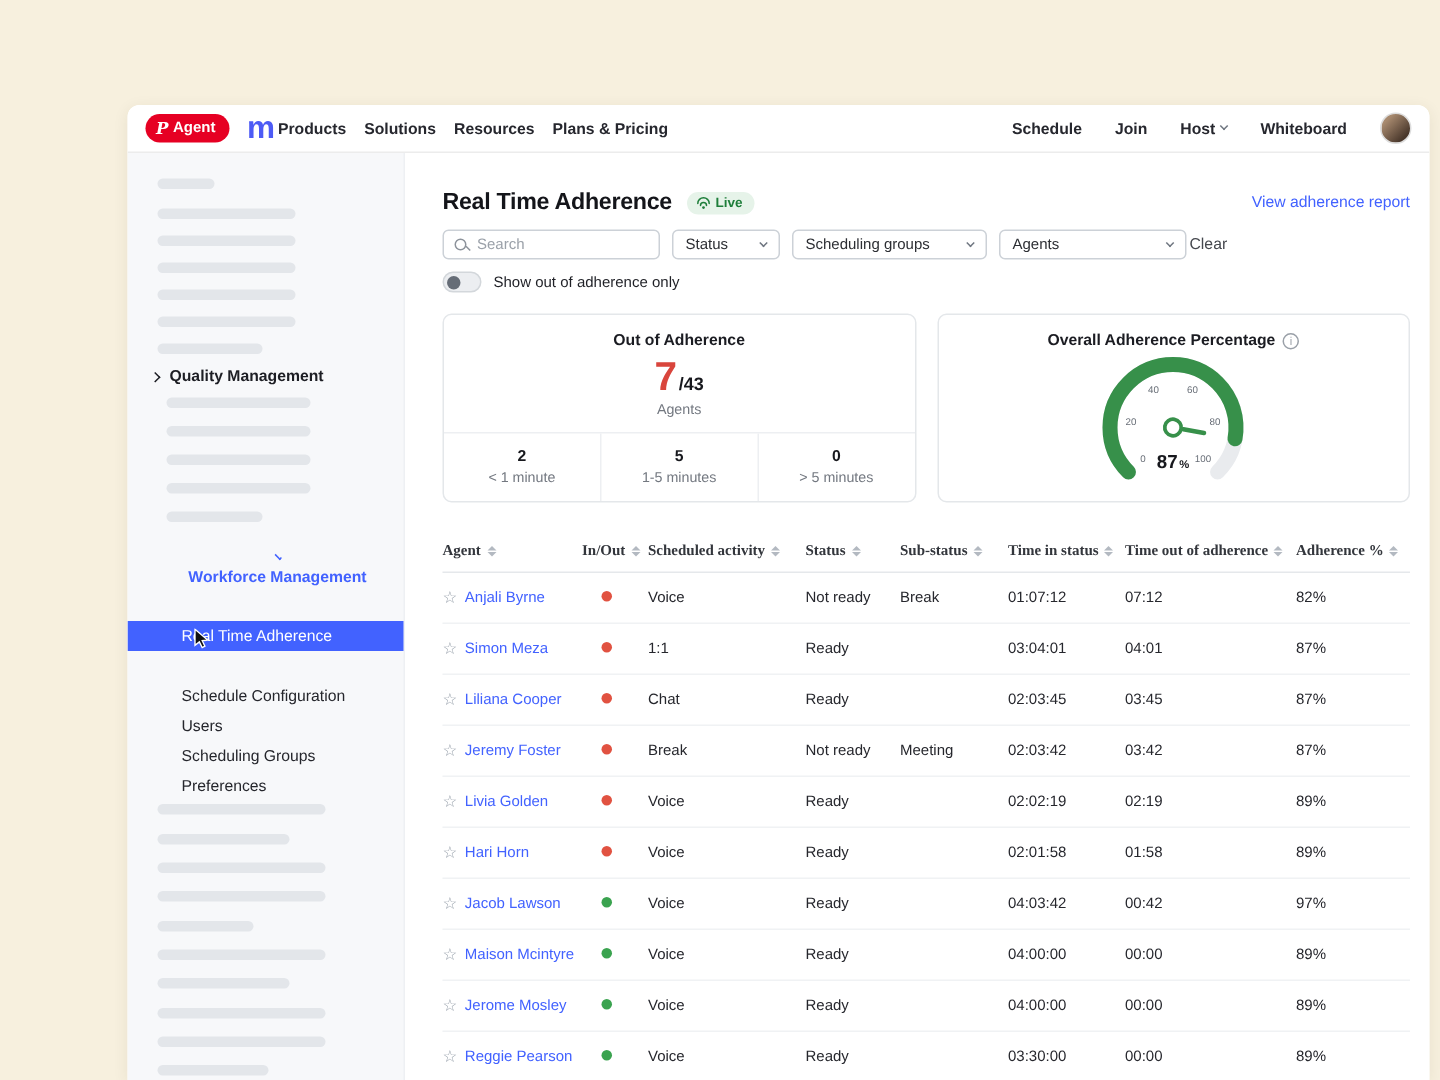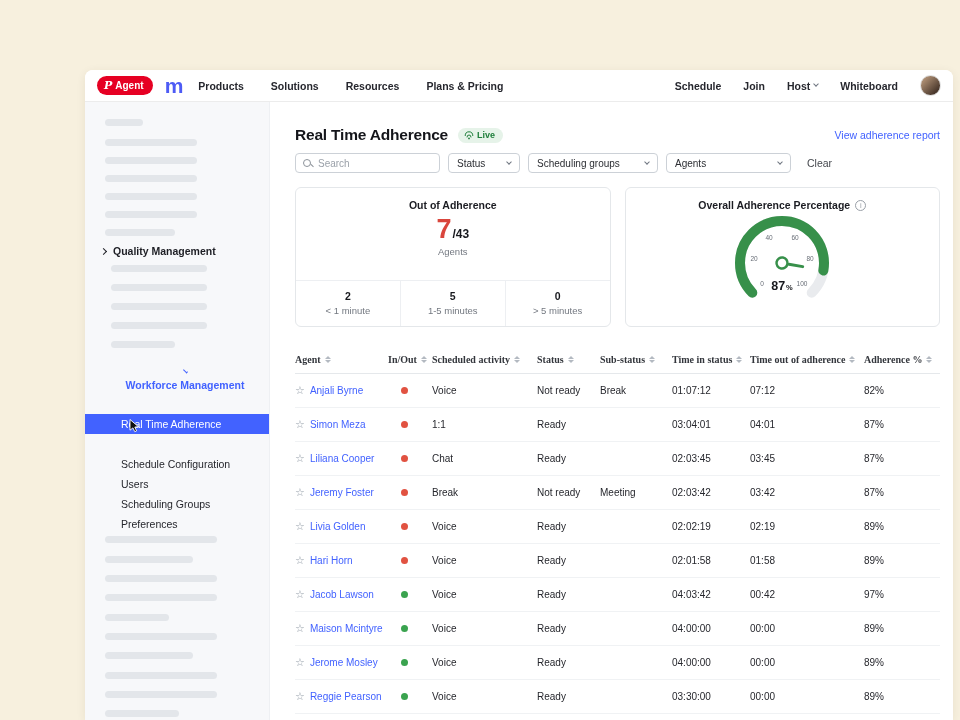--- a/index.html
+++ b/index.html
@@ -19,21 +19,21 @@
   .topbar {
     height: 32px; display: flex; align-items: center; padding: 0 12px;
     border-bottom: 1px solid #ececec; background: #fff; position: relative; z-index: 5;
   }
   .pin-save {
     display: inline-flex; align-items: center; gap: 3px; background: #e60023; color: #fff;
     height: 19px; padding: 0 9px 0 7px; border-radius: 10px; font-size: 10px; font-weight: bold; cursor: pointer;
   }
   .pin-glyph { font-family: "DejaVu Serif", serif; font-style: italic; font-weight: bold; font-size: 11px; }
   .logo-m { margin-left: 12px; font-size: 21px; font-weight: bold; color: #4d5bf5; letter-spacing: -1px; line-height: 1; }
-  .nav-left { margin-left: 16px; display: flex; gap: 27px; }
+  .nav-left { margin-left: 3px; display: flex; gap: 12px; }
   .nav-right { margin-left: auto; display: flex; gap: 22px; align-items: center; }
   .nav-link { font-size: 10.5px; font-weight: 600; color: #26272e; cursor: pointer; white-space: nowrap; display: inline-flex; align-items: center; gap: 4px; }
   .avatar { width: 21px; height: 21px; border-radius: 50%; background: linear-gradient(135deg, #a88a6f 20%, #4a382c 80%); border: 1px solid #ddd; }
   .chev { display: inline-block; width: 5px; height: 5px; border-right: 1.5px solid currentColor; border-bottom: 1.5px solid currentColor; }
   .chev.down { transform: rotate(45deg); margin-top: -3px; }
   .chev.right { transform: rotate(-45deg); }
   .chev.small { width: 4px; height: 4px; border-width: 1.2px; color: #6f7680; }
   
   .sidebar {
     position: absolute; left: 0; top: 32px; bottom: 0; width: 185px;
@@ -54,28 +54,28 @@
   .report-link { margin-left: auto; font-size: 10.5px; font-weight: 500; color: #4262ff; cursor: pointer; }
   
   .filter-row { margin-top: 9px; display: flex; align-items: center; width: 645px; }
   .search-box { position: relative; width: 145px; height: 20px; border: 1px solid #ccd1d7; border-radius: 4px; background: #fff; }
   .search-box input { position: absolute; inset: 0; border: 0; background: transparent; outline: none; font-size: 10px; padding-left: 22px; color: #3a3c42; font-family: inherit; width: 100%; }
   .search-box input::placeholder { color: #9ba1a9; }
   .search-icon { position: absolute; left: 7px; top: 5px; width: 8px; height: 8px; border: 1.2px solid #8d939b; border-radius: 50%; }
   .search-icon::after { content: ''; position: absolute; width: 4px; height: 1.2px; background: #8d939b; transform: rotate(45deg); right: -3.5px; bottom: -0.5px; }
   .dropdown { height: 20px; border: 1px solid #ccd1d7; border-radius: 4px; display: inline-flex; align-items: center; justify-content: space-between; padding: 0 8px; font-size: 10px; color: #2c2e33; margin-left: 8px; cursor: pointer; background: #fff; }
   .dd-status { width: 72px; } .dd-groups { width: 130px; } .dd-agents { width: 125px; }
-  .clear-btn { margin-left: 16px; font-size: 10.5px; color: #45484e; cursor: pointer; }
+  .clear-btn { margin-left: 2px; font-size: 10.5px; color: #45484e; cursor: pointer; }
   .toggle-row { margin-top: 8px; display: flex; align-items: center; gap: 8px; }
   .toggle { width: 26px; height: 14px; border-radius: 7px; background: #eceef1; border: 1px solid #d3d7db; position: relative; cursor: pointer; }
   .toggle .knob { position: absolute; left: 2px; top: 1.5px; width: 9px; height: 9px; border-radius: 50%; background: #666d77; }
   .toggle-label { font-size: 10px; font-weight: 500; color: #1f2026; }
   
   .cards { margin-top: 14px; display: flex; gap: 14px; width: 645px; }
-  .card { flex: 1; height: 140px; border: 1px solid #e4e7ea; border-radius: 6px; background: #fff; display: flex; flex-direction: column; }
+  .card { flex: 1; height: 126px; border: 1px solid #e4e7ea; border-radius: 6px; background: #fff; display: flex; flex-direction: column; }
   .card-title { margin-top: 11px; text-align: center; font-size: 10.5px; font-weight: 600; color: #1b1c22; display: flex; justify-content: center; align-items: center; gap: 5px; }
   .big-num { margin-top: 5px; display: flex; justify-content: center; align-items: flex-end; gap: 1px; }
   .big-num .seven { font-size: 27px; font-weight: bold; color: #d9453c; line-height: 1; }
   .big-num .total { font-size: 12px; font-weight: bold; color: #17181d; padding-bottom: 2px; }
   .card-caption { margin-top: 3px; text-align: center; font-size: 9.5px; color: #737880; }
   .stats { margin-top: auto; border-top: 1px solid #edeff2; display: flex; }
   .stat { flex: 1; text-align: center; padding: 9px 0 10px; }
   .stat + .stat { border-left: 1px solid #edeff2; }
   .stat-value { font-size: 10.5px; font-weight: bold; color: #17181d; }
   .stat-label { margin-top: 3px; font-size: 9.5px; color: #737880; }
@@ -209,20 +209,26 @@
         <span>Scheduling groups</span>
         <i class="chev down small"></i>
       </div>
       <div class="dropdown dd-agents">
         <span>Agents</span>
         <i class="chev down small"></i>
       </div>
       <span class="clear-btn">Clear</span>
     </div>
 
+    <div class="toggle-row">
+      <span class="toggle">
+          <span class="knob"></span>
+        </span>
+      <span class="toggle-label">Show out of adherence only</span>
+    </div>
 
     <div class="cards">
 
       <div class="card">
         <div class="card-title">Out of Adherence</div>
         <div class="big-num">
           <span class="seven">7</span>
           <span class="total">/43</span>
         </div>
         <div class="card-caption">Agents</div>

